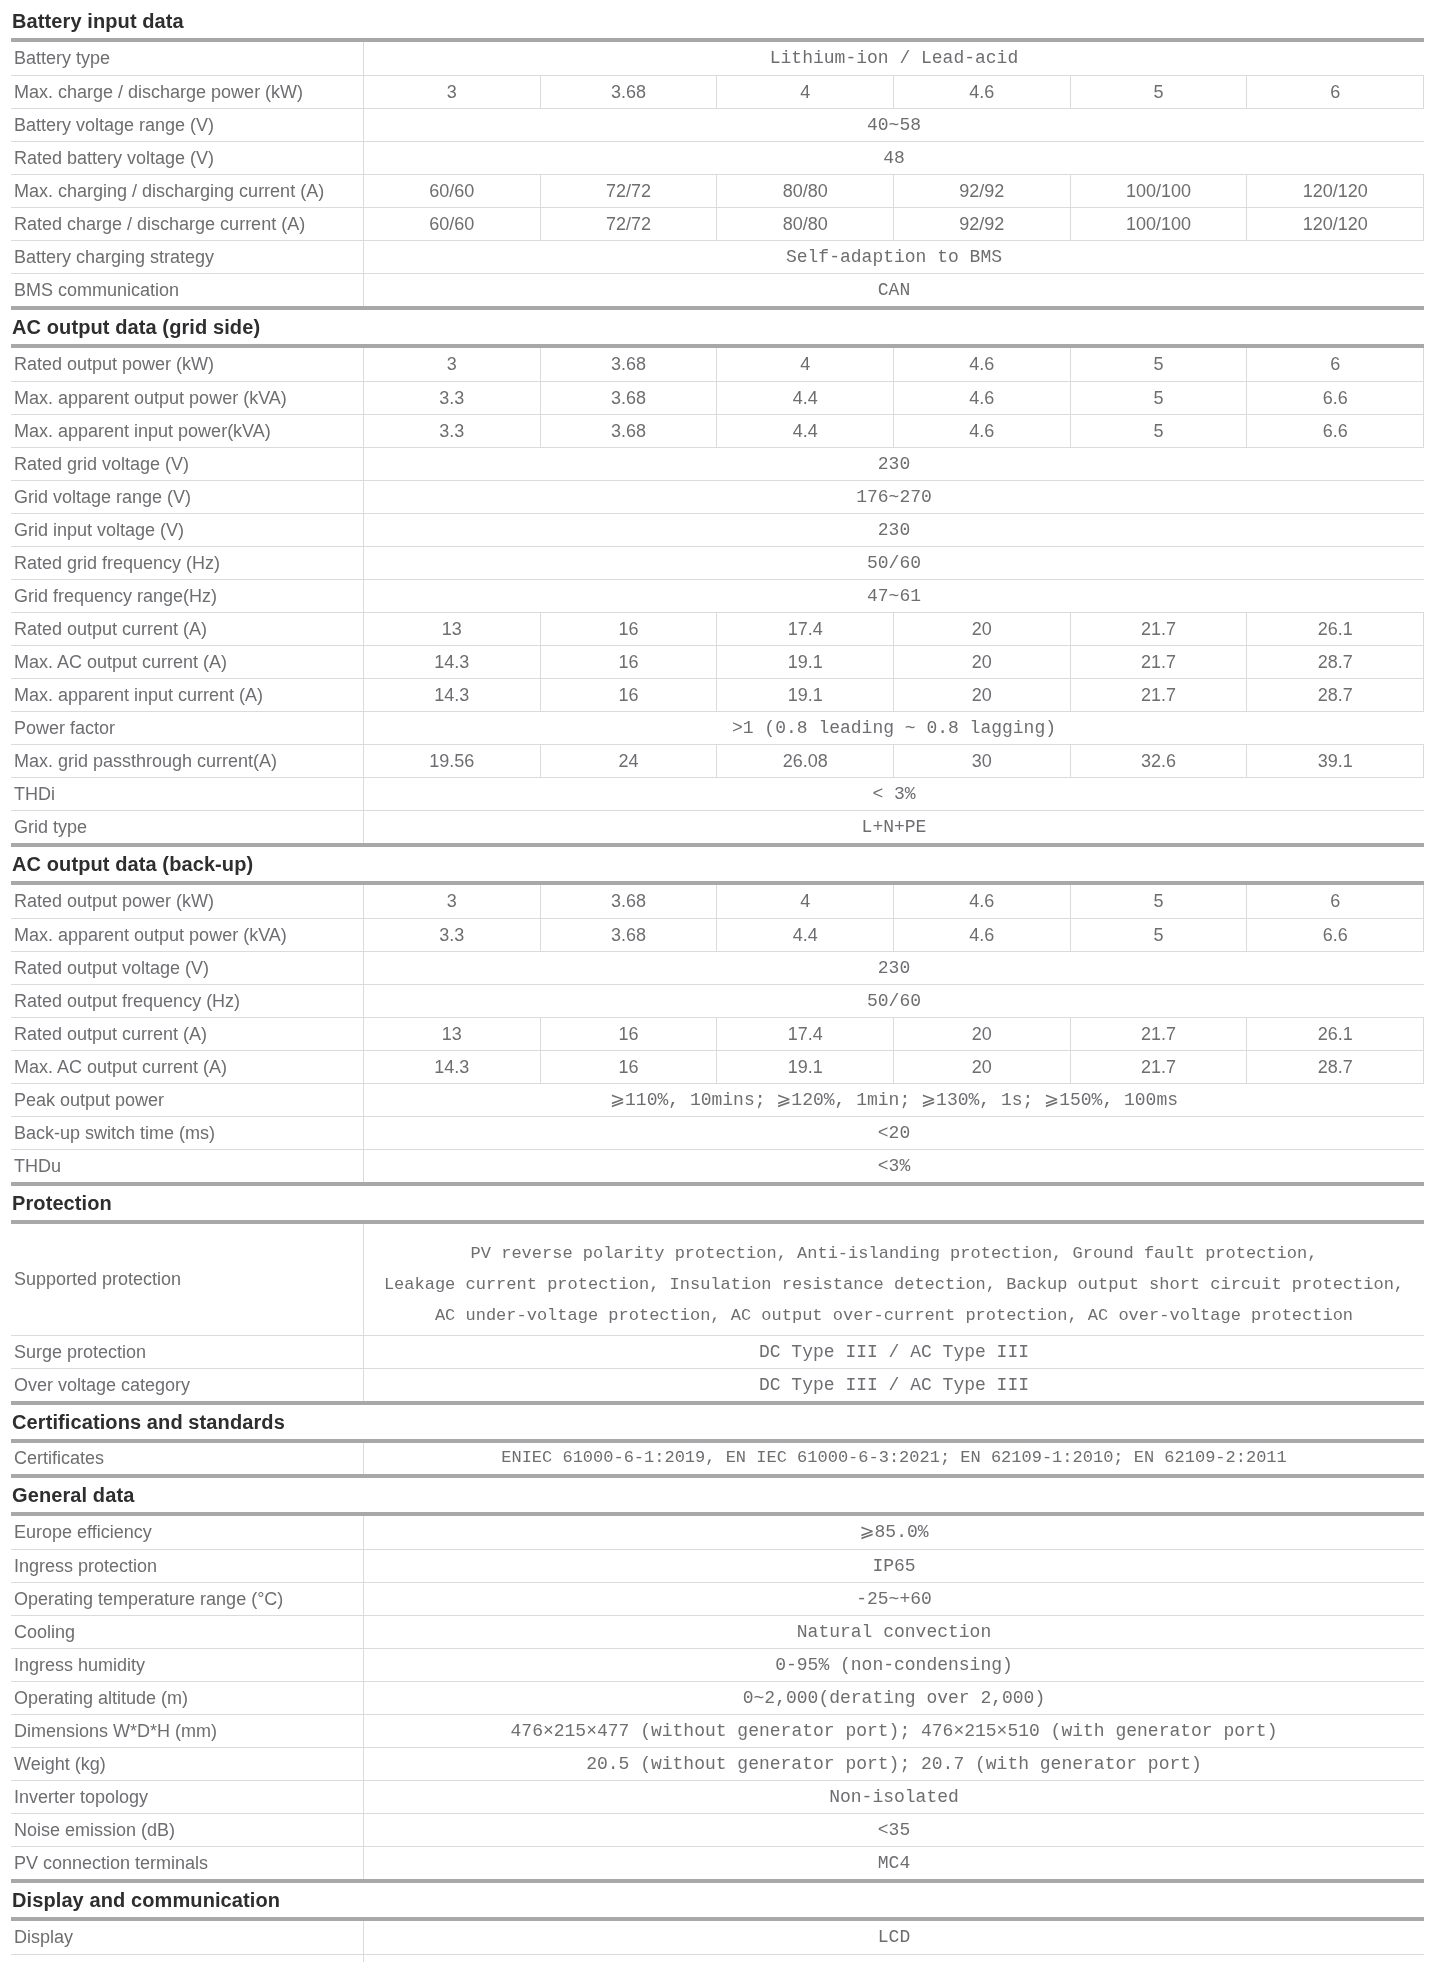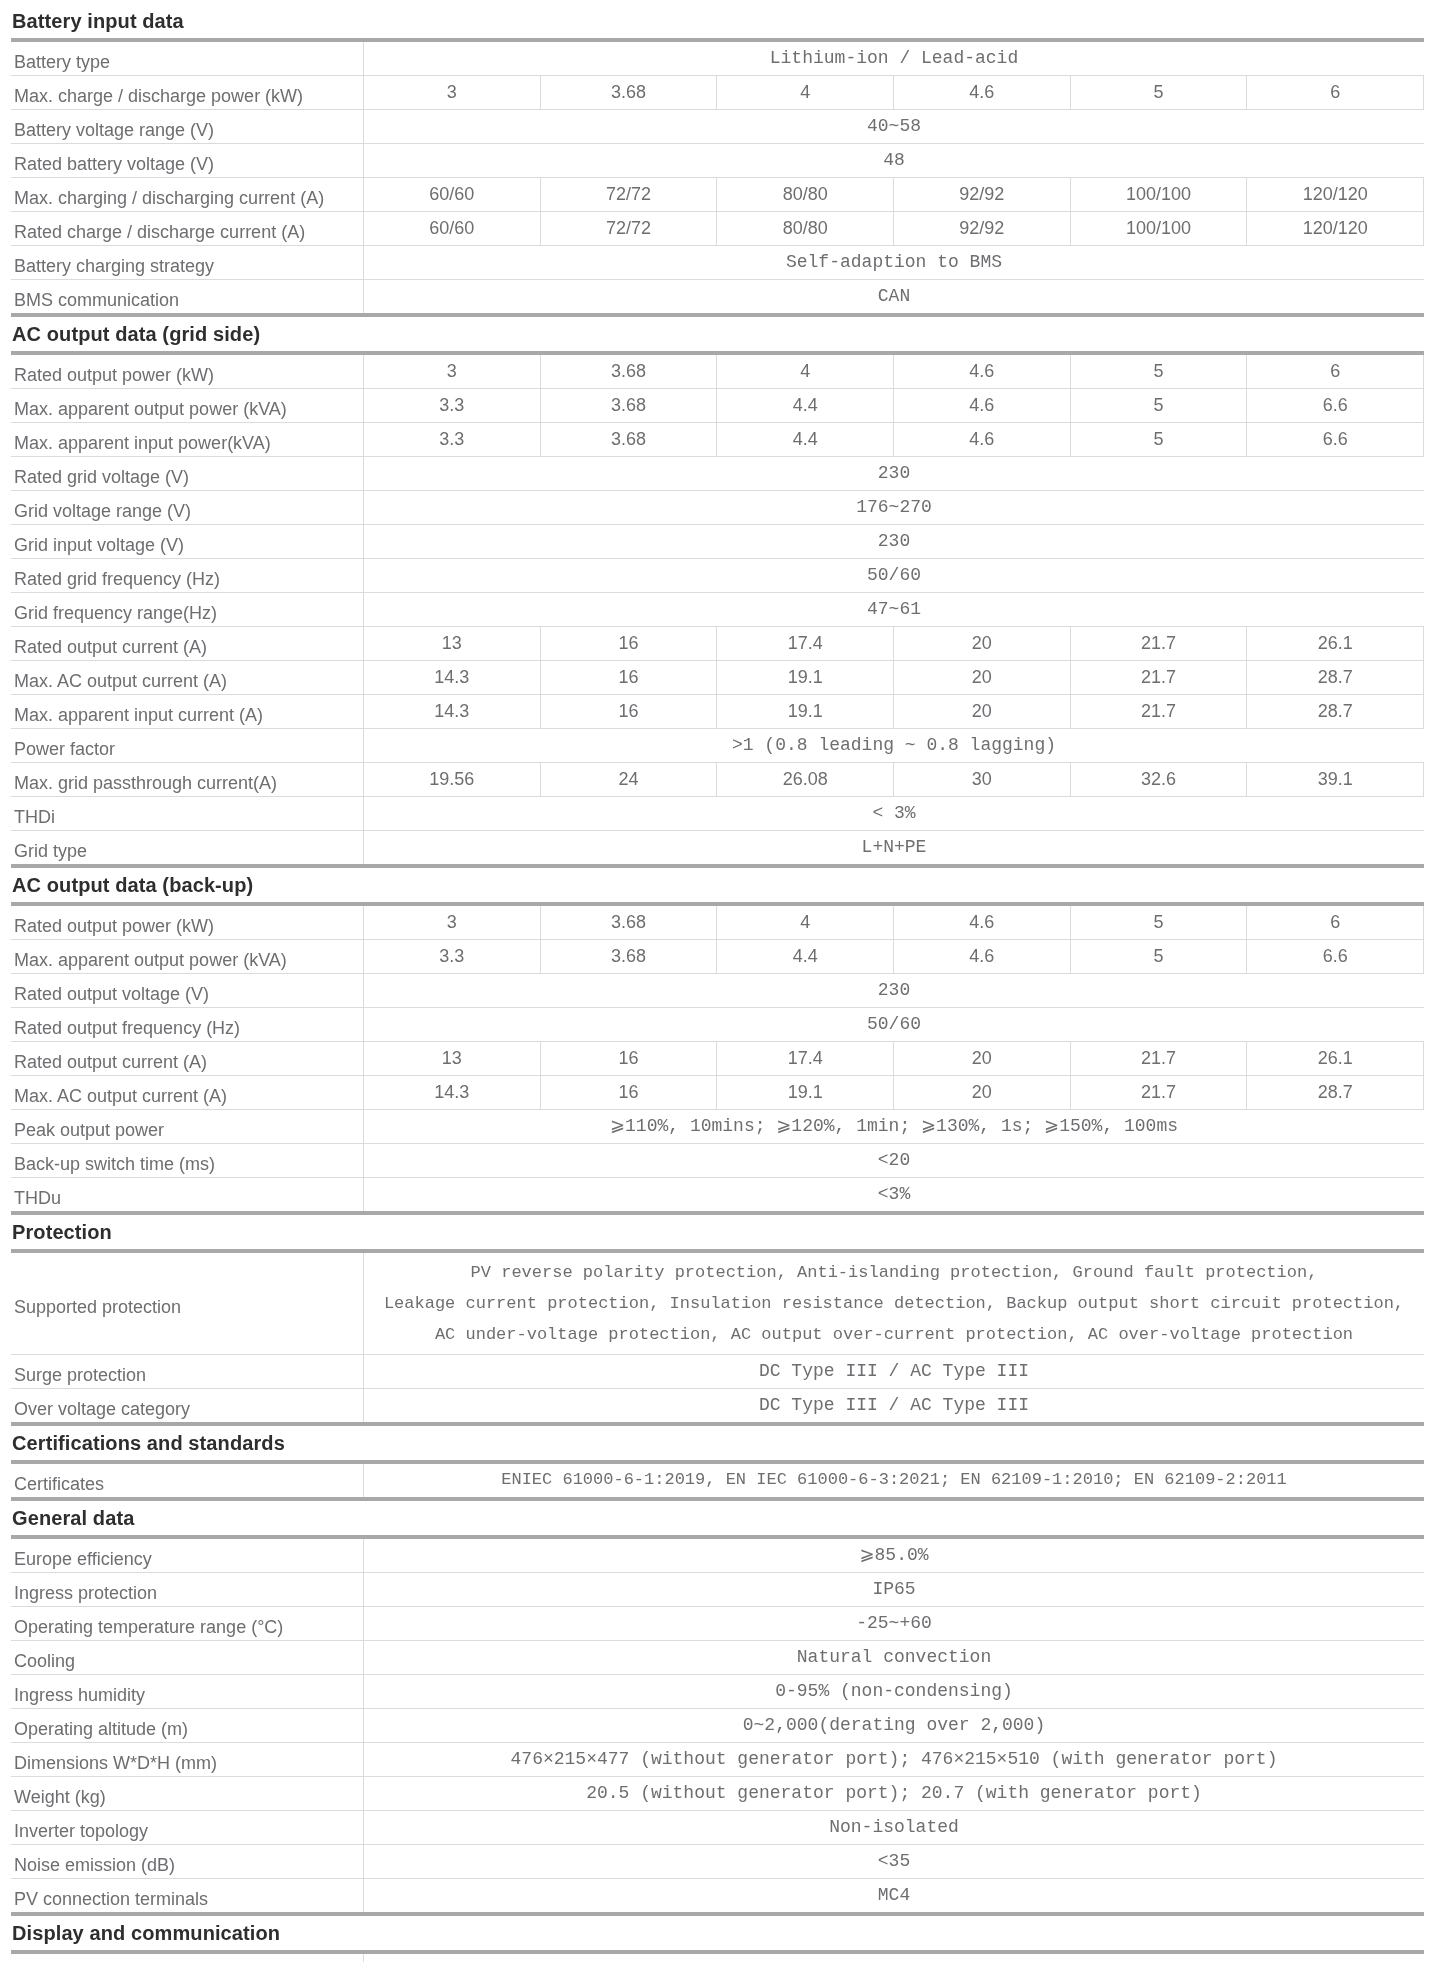--- a/index.html
+++ b/index.html
@@ -40,21 +40,21 @@
   }
   .row + .row{
     border-top:1px solid var(--thin-rule);
   }
   .cell{
     display:flex;
     align-items:center;
   }
   .cell.label{
     justify-content:flex-start;
-    padding:10px 6px 2px 3px;
+    padding:2px 6px 2px 3px;
     border-right:1px solid var(--thin-rule);
     white-space:nowrap;
     overflow:hidden;
   }
   .cell.value{
     justify-content:center;
     text-align:center;
     padding:2px 4px;
   }
   .row.celled .cell.value{
@@ -65,20 +65,21 @@
     line-height:1.35;
     font-family:Liberation Mono, monospace;
   }
   .row.multiline{
     min-height:97px;
   }
   .row.multiline .cell.span-all{
     font-size:17px;
     line-height:31px;
     padding:4px 10px;
+    margin-top:10px;
   }
   .row.small .cell.span-all{
     font-size:17px;
   }
   .row.small{
     min-height:31px;
   }
 </style>
 </head>
 <body>

